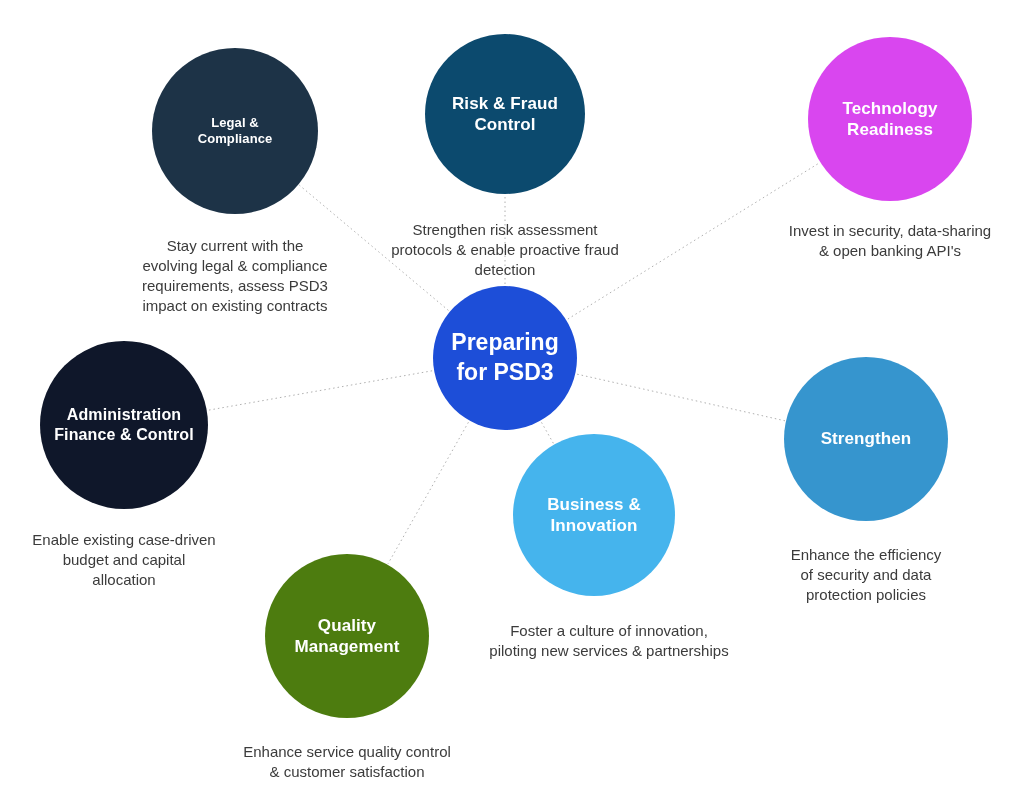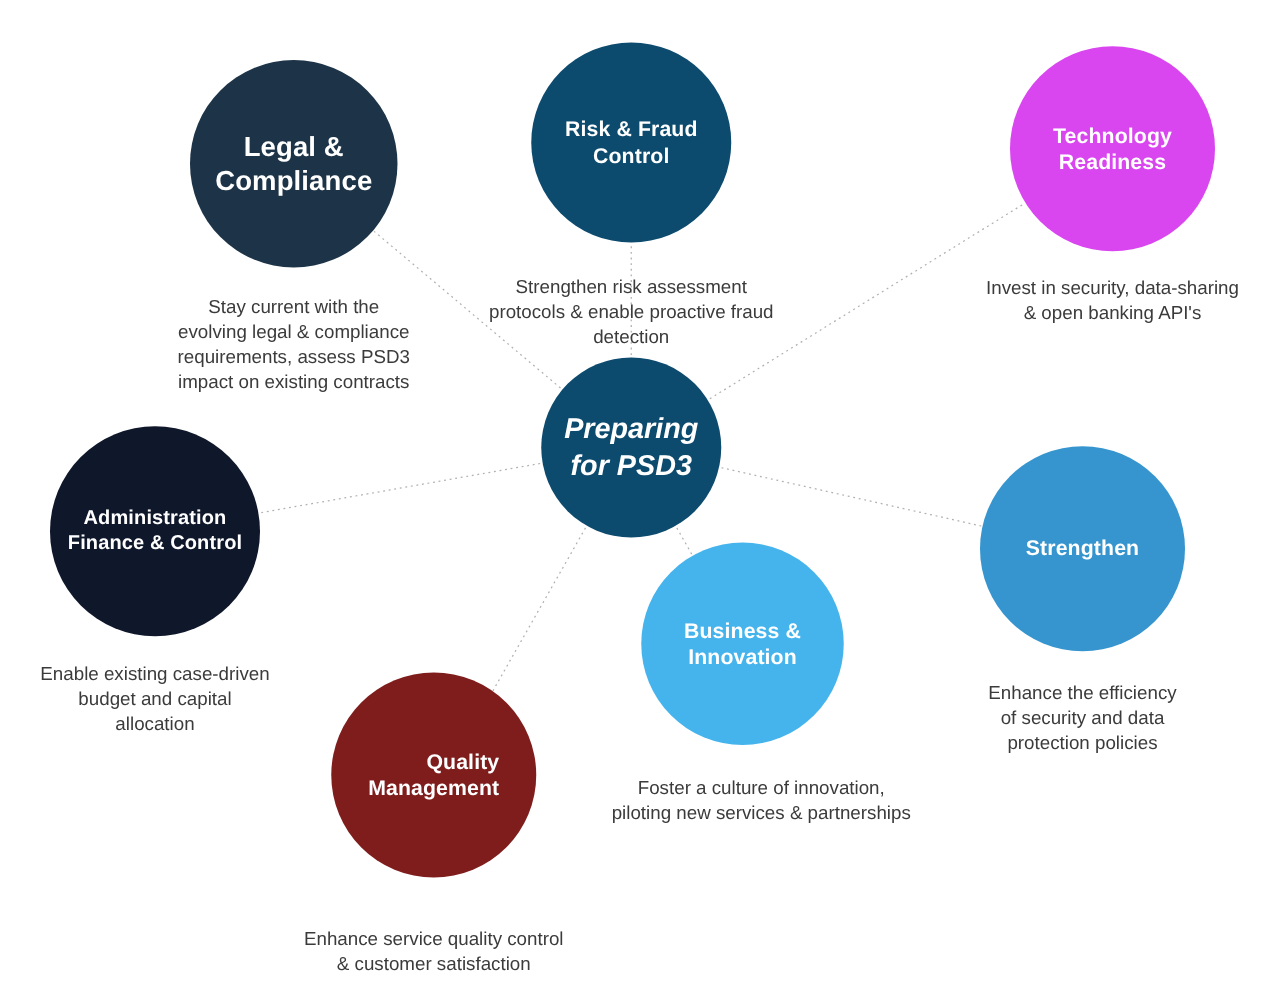--- a/index.html
+++ b/index.html
@@ -76,21 +76,21 @@
       <line x1="448.4" y1="310.4" x2="299.3" y2="185.1" stroke="#b0b0b0" stroke-width="1" stroke-dasharray="1.5 3"></line>
       <line x1="505.0" y1="284.0" x2="505.0" y2="195.0" stroke="#b0b0b0" stroke-width="1" stroke-dasharray="1.5 3"></line>
       <line x1="567.9" y1="319.0" x2="819.5" y2="162.8" stroke="#b0b0b0" stroke-width="1" stroke-dasharray="1.5 3"></line>
       <line x1="432.1" y1="370.8" x2="207.7" y2="410.3" stroke="#b0b0b0" stroke-width="1" stroke-dasharray="1.5 3"></line>
       <line x1="468.4" y1="422.3" x2="388.0" y2="563.8" stroke="#b0b0b0" stroke-width="1" stroke-dasharray="1.5 3"></line>
       <line x1="541.5" y1="422.4" x2="553.6" y2="443.7" stroke="#b0b0b0" stroke-width="1" stroke-dasharray="1.5 3"></line>
       <line x1="577.2" y1="374.2" x2="785.0" y2="420.8" stroke="#b0b0b0" stroke-width="1" stroke-dasharray="1.5 3"></line>
     </svg>
   <div id="nodes-layer">
       <div class="node" style="left: 152px; top: 48px; width: 166px; height: 166px; background: rgb(29, 51, 71);">
-        <span class="node-label" style="font-size: 22px;">Legal &amp;
+        <span class="node-label" style="font-size: 13px;">Legal &amp;
 Compliance</span>
       </div>
       <div class="caption" style="width: 260px; left: 105px; top: 219px; color: rgb(59, 59, 59);">Stay current with the
 evolving legal &amp; compliance
 requirements, assess PSD3
 impact on existing contracts</div>
       <div class="node" style="left: 425px; top: 34px; width: 160px; height: 160px; background: #0c4a6e;">
         <span class="node-label" style="font-size: 17px;">Risk &amp; Fraud
 Control</span>
       </div>
@@ -103,36 +103,36 @@
       </div>
       <div class="caption" style="width: 280px; left: 750px; top: 204px; color: rgb(59, 59, 59);">Invest in security, data-sharing
 &amp; open banking API's</div>
       <div class="node" style="left: 40px; top: 341px; width: 168px; height: 168px; background: #0f172a;">
         <span class="node-label" style="font-size: 16px;">Administration
 Finance &amp; Control</span>
       </div>
       <div class="caption" style="width: 250px; left: -1px; top: 513px; color: rgb(59, 59, 59);">Enable existing case-driven
 budget and capital
 allocation</div>
-      <div class="node" style="left: 265px; top: 538px; width: 164px; height: 164px; background: #7f1d1d; text-align: right;">
+      <div class="node" style="left: 265px; top: 554px; width: 164px; height: 164px; background: #4d7c0f;">
         <span class="node-label" style="font-size: 17px;">Quality
 Management</span>
       </div>
       <div class="caption" style="width: 290px; left: 202px; top: 725px; color: rgb(59, 59, 59);">Enhance service quality control
 &amp; customer satisfaction</div>
       <div class="node" style="left: 513px; top: 434px; width: 162px; height: 162px; background: rgb(69, 180, 237);">
         <span class="node-label" style="font-size: 17px;">Business &amp;
 Innovation</span>
       </div>
       <div class="caption" style="width: 310px; left: 454px; top: 604px; color: rgb(59, 59, 59);">Foster a culture of innovation,
 piloting new services &amp; partnerships</div>
       <div class="node" style="left: 784px; top: 357px; width: 164px; height: 164px; background: rgb(54, 149, 206);">
         <span class="node-label" style="font-size: 17px;">Strengthen</span>
       </div>
       <div class="caption" style="width: 240px; left: 746px; top: 528px; color: rgb(59, 59, 59);">Enhance the efficiency
 of security and data
 protection policies</div>
-      <div class="hub" style="left: 433px; top: 286px; width: 144px; height: 144px; background: #0c4a6e; font-style: italic;">
+      <div class="hub" style="left: 433px; top: 286px; width: 144px; height: 144px; background: #1d4ed8;">
         <span class="hub-label">Preparing
 for PSD3</span>
       </div>
     </div>
 </div>
 
 </body></html>

